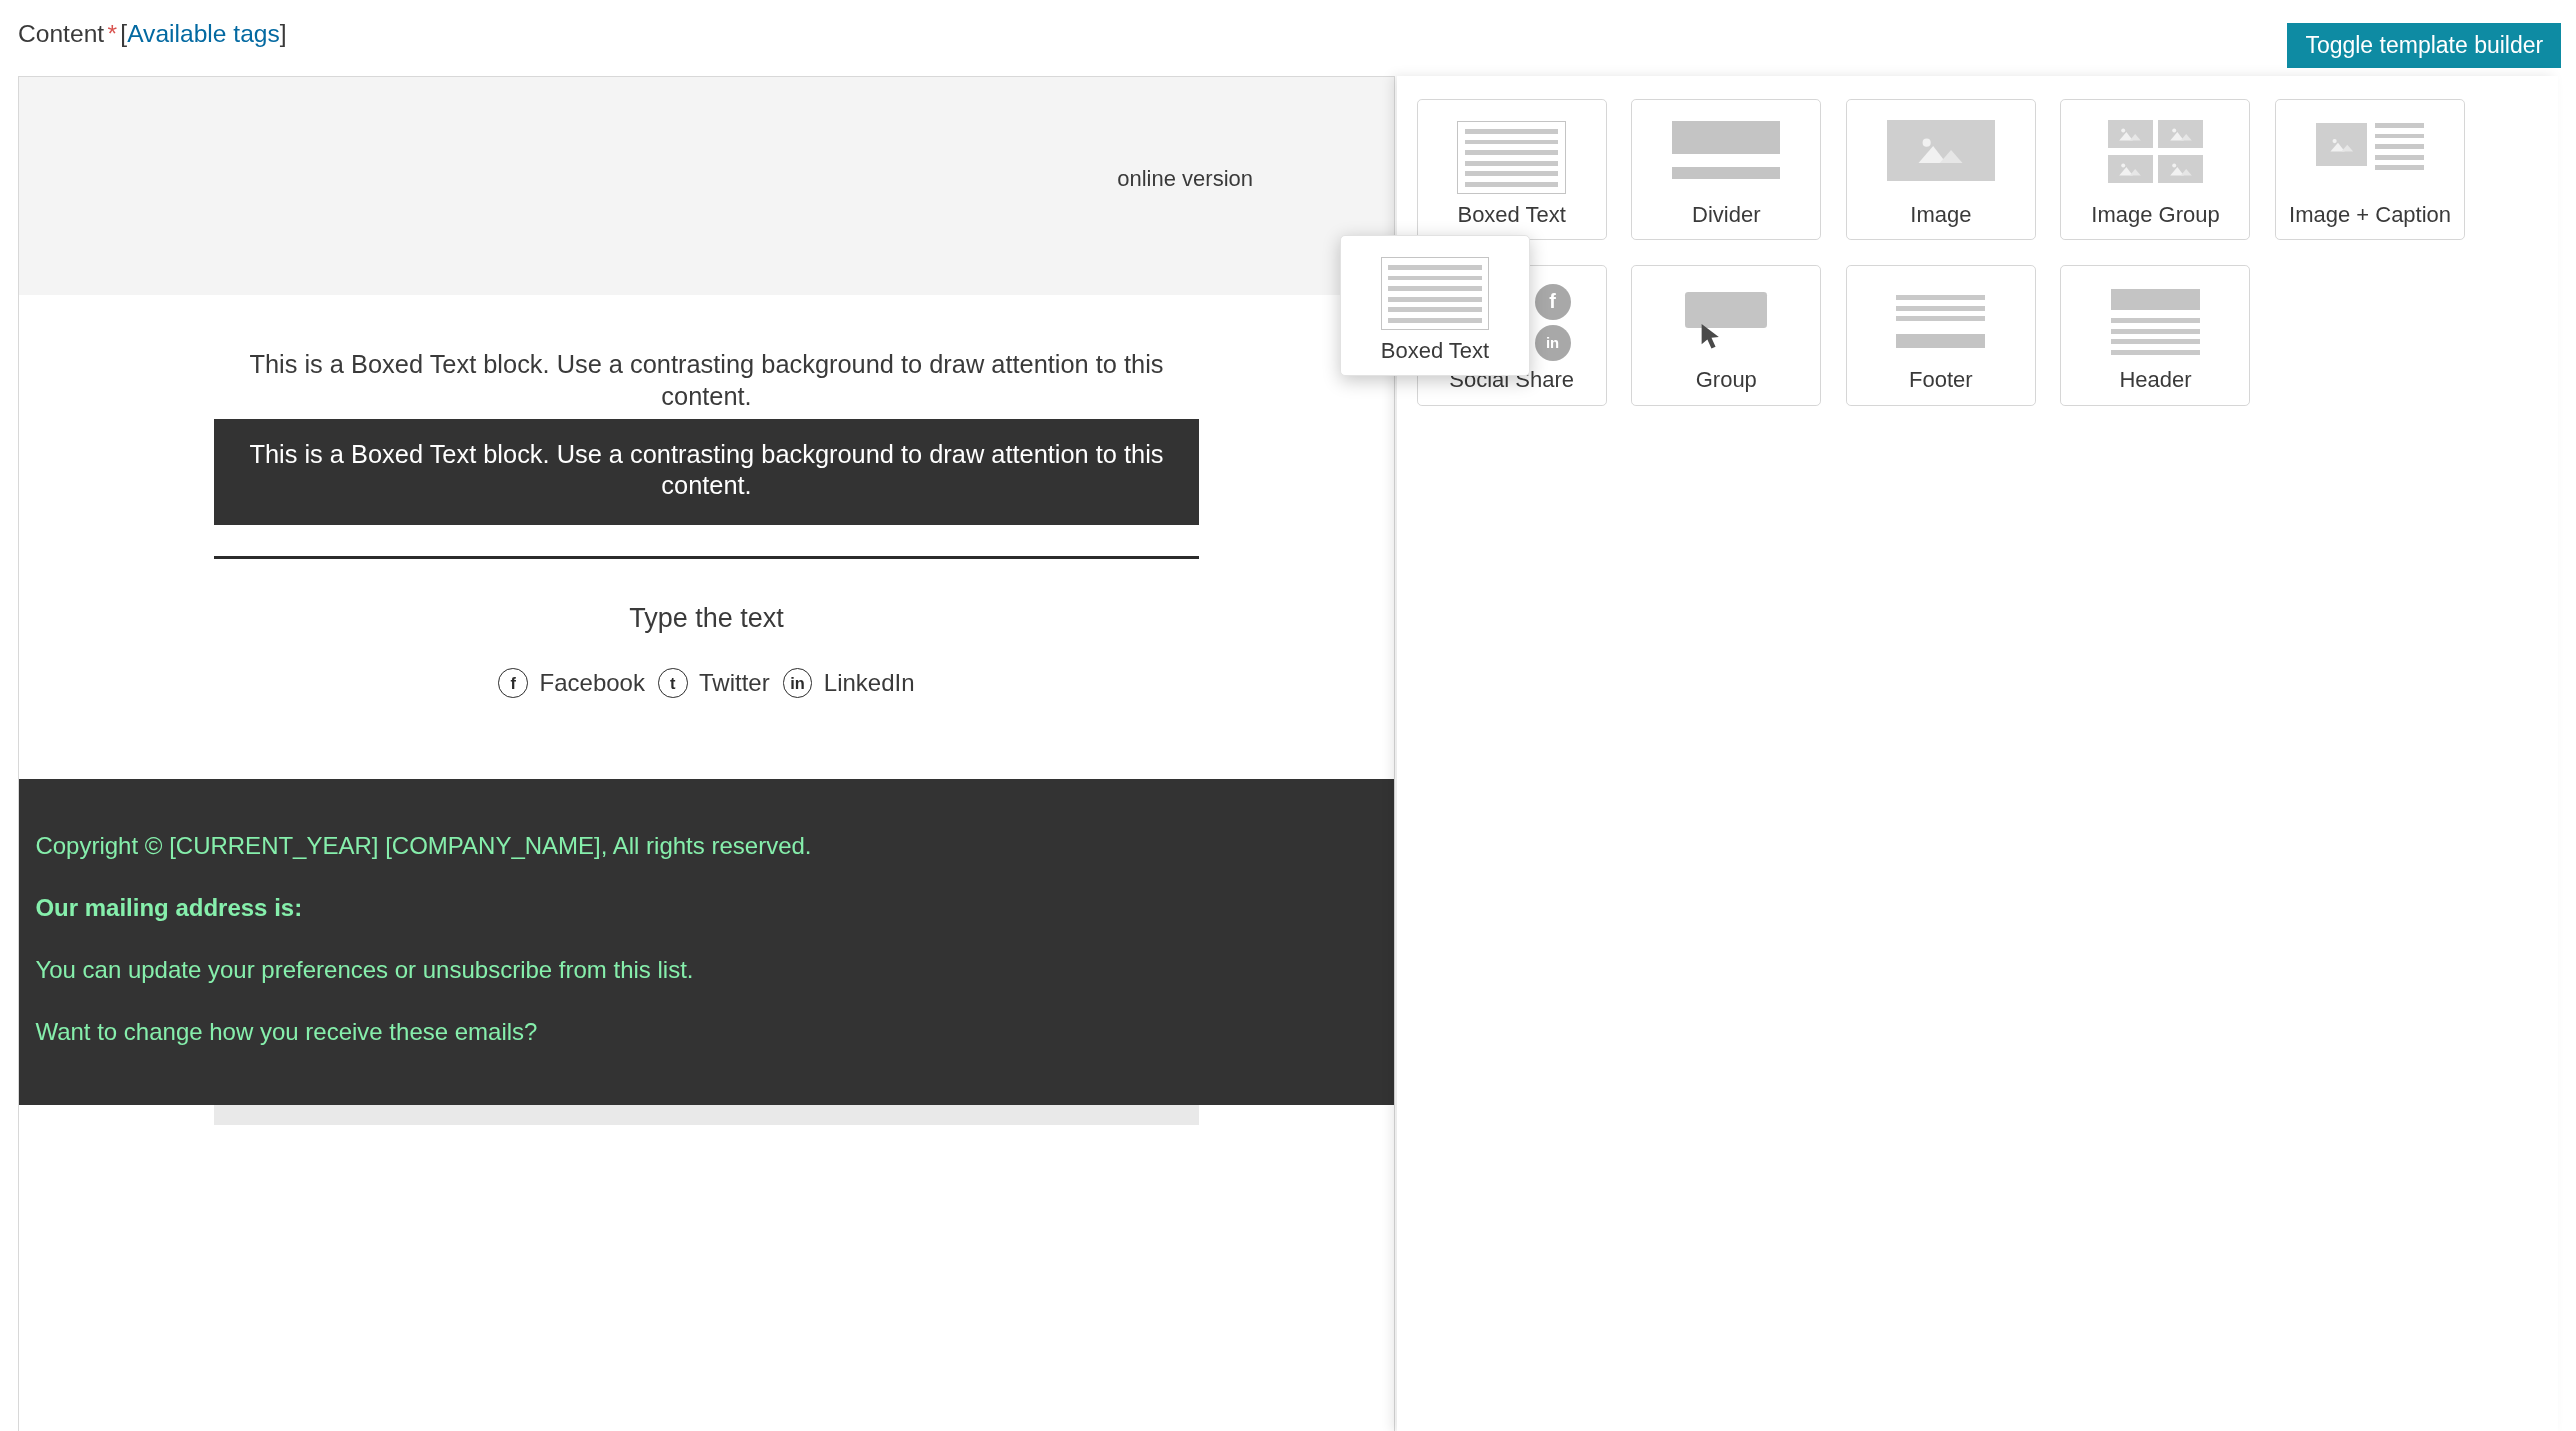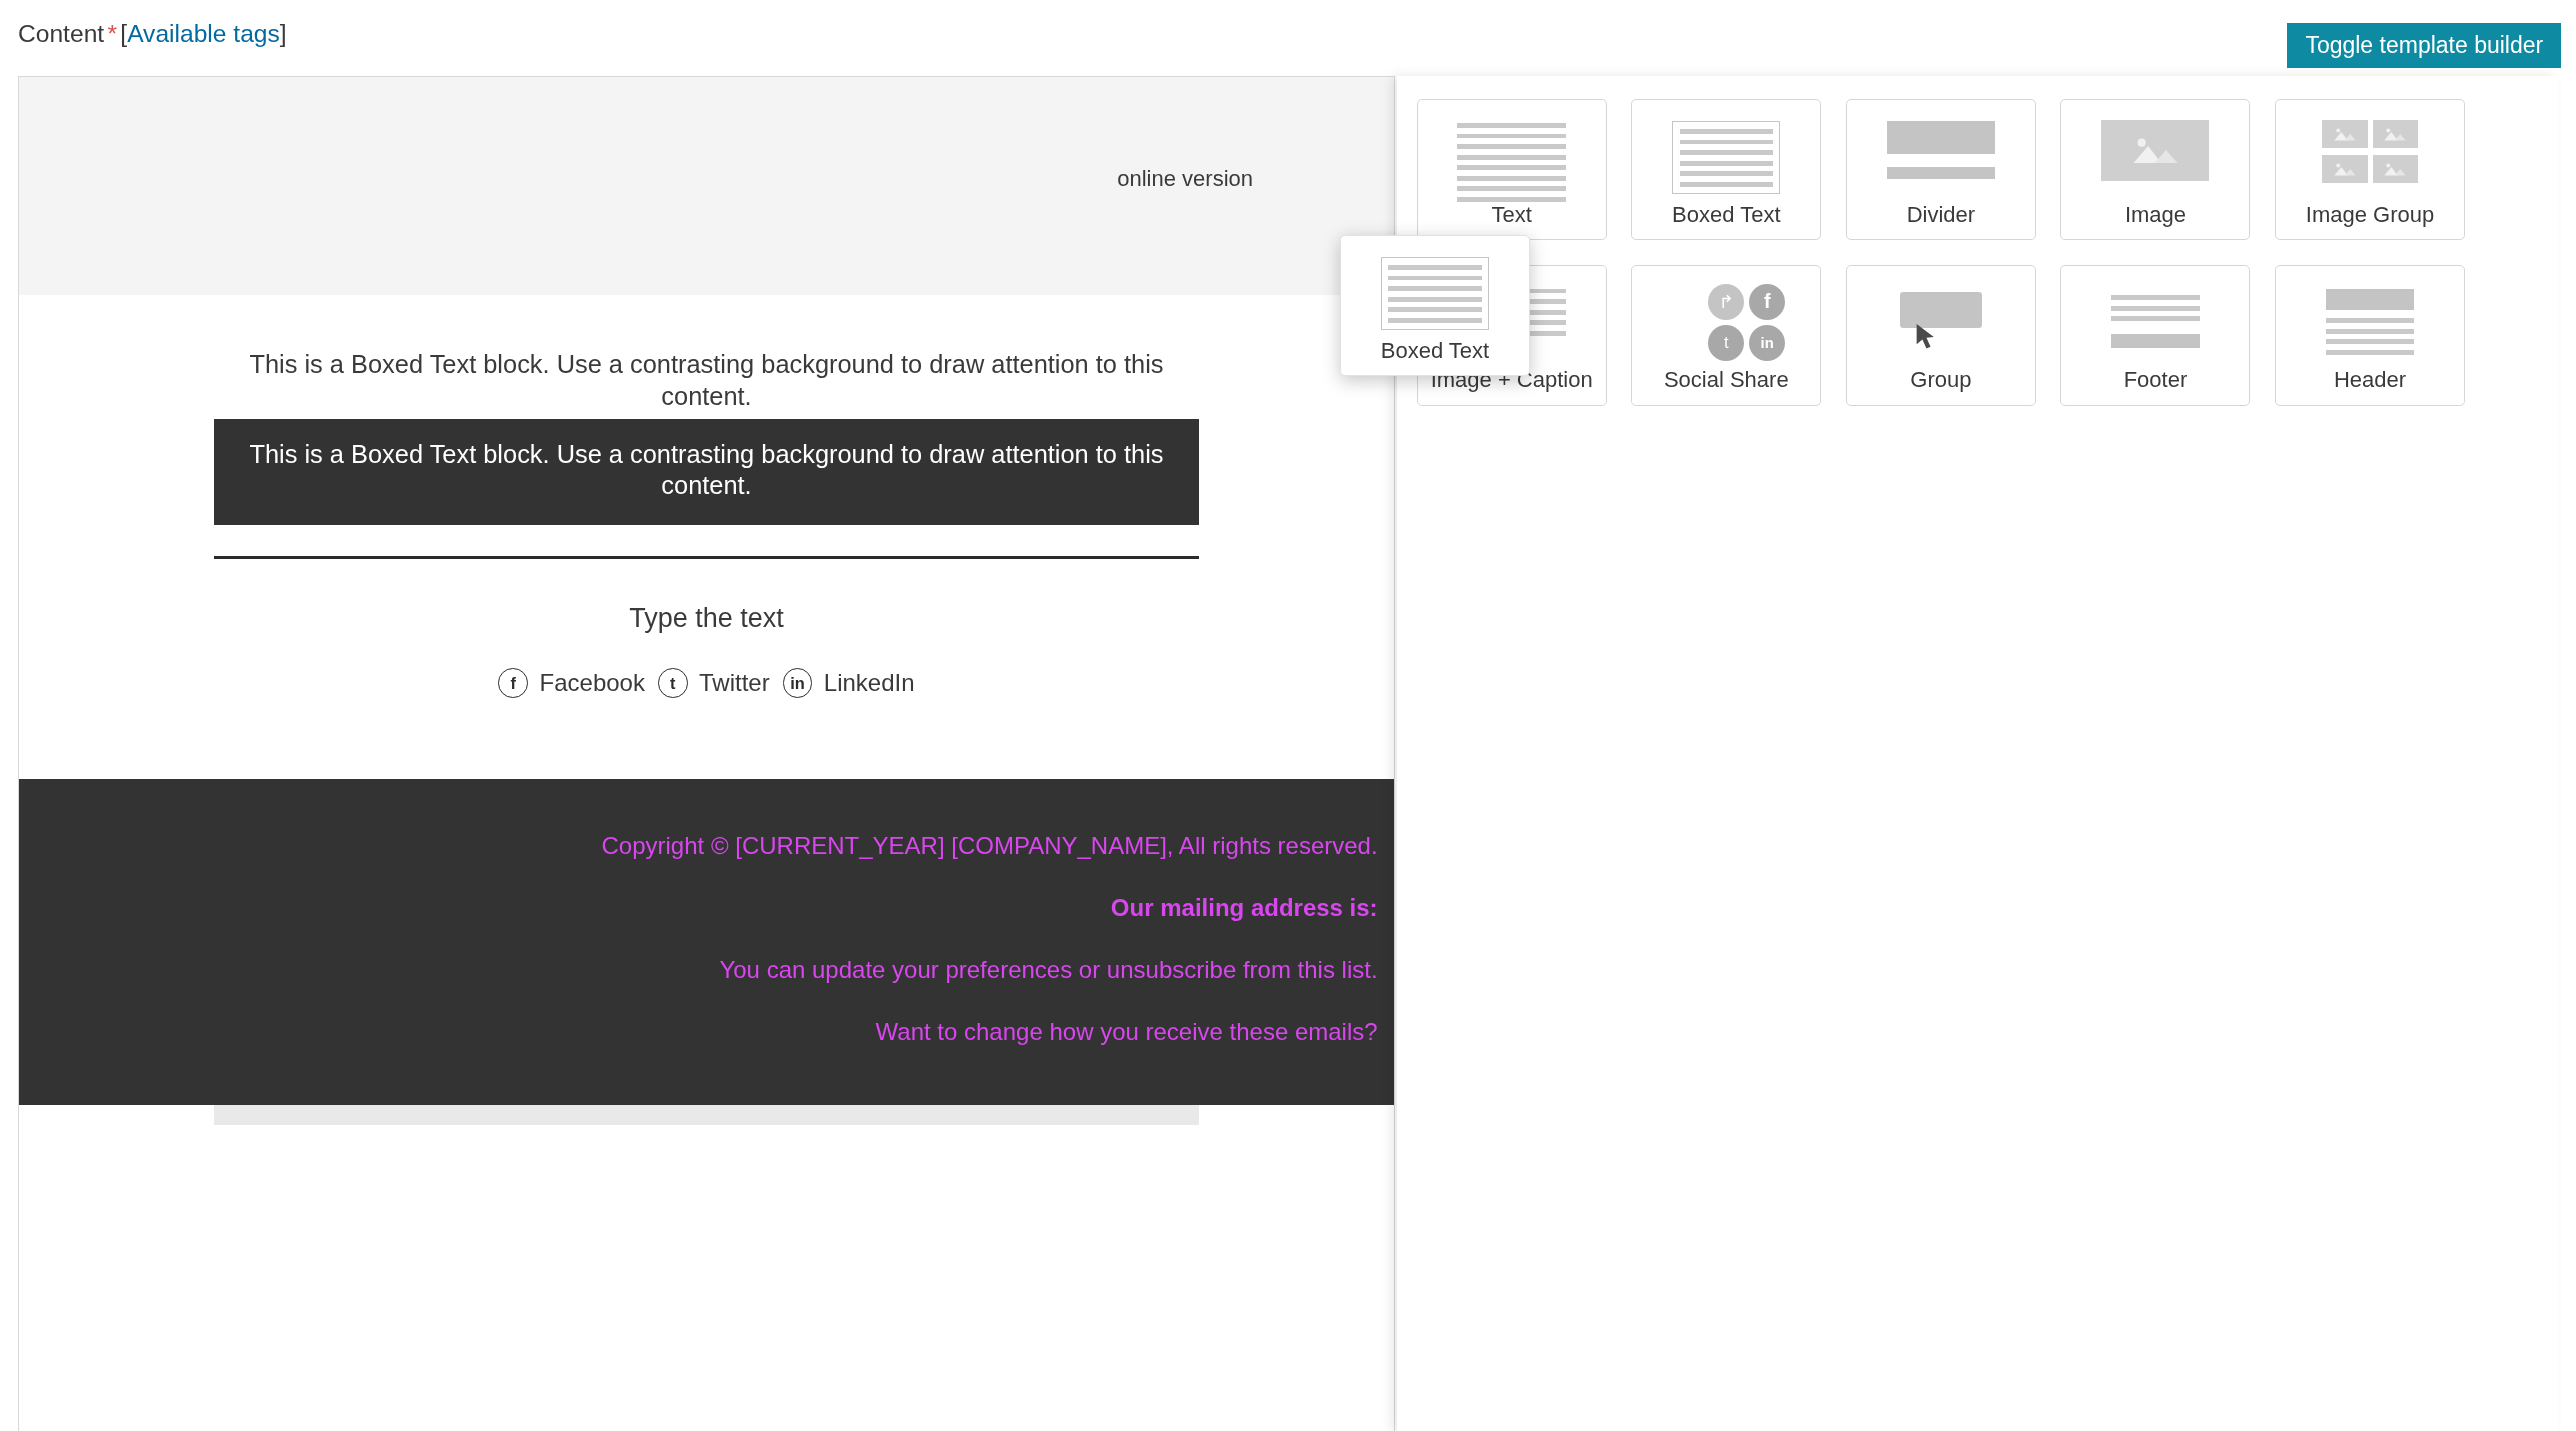--- a/index.html
+++ b/index.html
@@ -161,22 +161,22 @@
     border: 1.6px solid #2b2b2b;
     border-radius: 50%;
     display: flex; align-items: center; justify-content: center;
     font-size: 16.4px;
     font-weight: bold;
     color: #2b2b2b;
     cursor: pointer;
   }
   .pv-footer {
     background: #333333;
-    color: #d946ef;
-    text-align: right;
+    color: #86efac;
+    text-align: left;
     padding: 51px 16.4px 57px 16.4px;
     font-size: 24px;
     line-height: 1.35;
   }
   .pv-footer p { margin: 0 0 29.6px 0; }
   .pv-footer p:last-child { margin-bottom: 0; }
   .pv-footer strong { font-weight: bold; }
   .pv-strip {
     height: 19.7px;
     background: #ffffff;
@@ -319,35 +319,20 @@
 
     <div class="pv-strip">
       <div class="pv-strip-inner"></div>
     </div>
 
   </div>
 
   <div class="builder-pane">
     <div class="block-grid">
 
-      <div class="block-card">
-        <div class="thumb">
-          <div class="lines" style="padding:8.2px 14.8px;">
-            <div class="ln"></div>
-              <div class="ln"></div>
-              <div class="ln"></div>
-              <div class="ln"></div>
-            <div class="ln"></div>
-              <div class="ln"></div>
-              <div class="ln"></div>
-              <div class="ln"></div>
-          </div>
-        </div>
-        <div class="block-label">Text</div>
-      </div>
 
       <div class="block-card">
         <div class="thumb">
           <div style="margin:6.6px 14.8px; border:1.6px solid #c4c4c4; padding:6.6px;">
             <div class="lines">
               <div class="ln"></div>
                 <div class="ln"></div>
                 <div class="ln"></div>
               <div class="ln"></div>
                 <div class="ln"></div>

